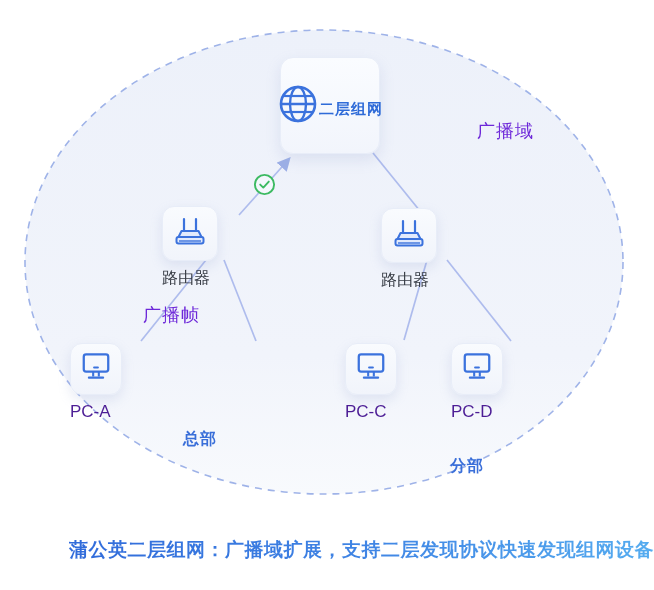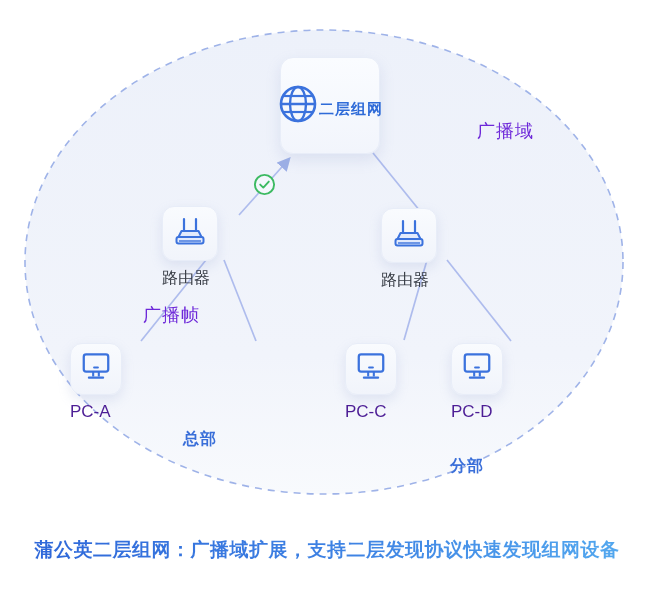--- a/index.html
+++ b/index.html
@@ -80,21 +80,21 @@
   }
   .check-badge {
     position: absolute;
     left: 253px; top: 173px;
     width: 23px; height: 23px;
   }
   .caption {
     position: absolute;
     left: 0; right: 0;
     top: 537px;
-    text-align: center;
+    text-align: right;
     font-size: 19px;
     font-weight: 700;
     letter-spacing: 0.5px;
     background: linear-gradient(90deg, #2d65d8 0%, #3f84e4 55%, #55acf0 100%);
     -webkit-background-clip: text;
     background-clip: text;
     color: transparent;
     -webkit-text-fill-color: transparent;
     white-space: nowrap;
   }

